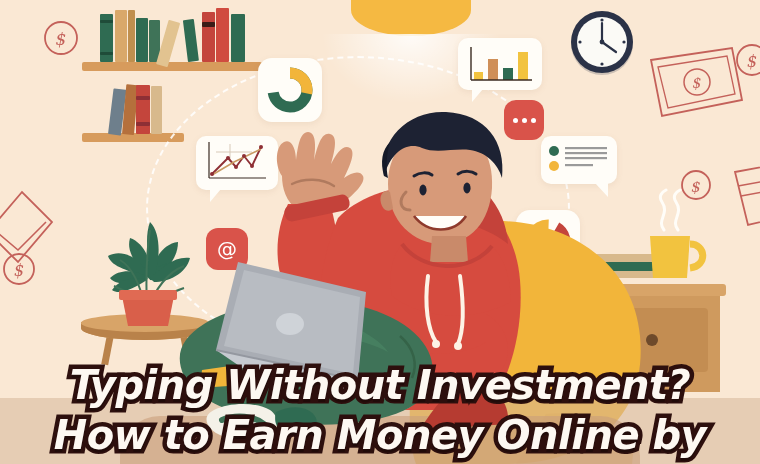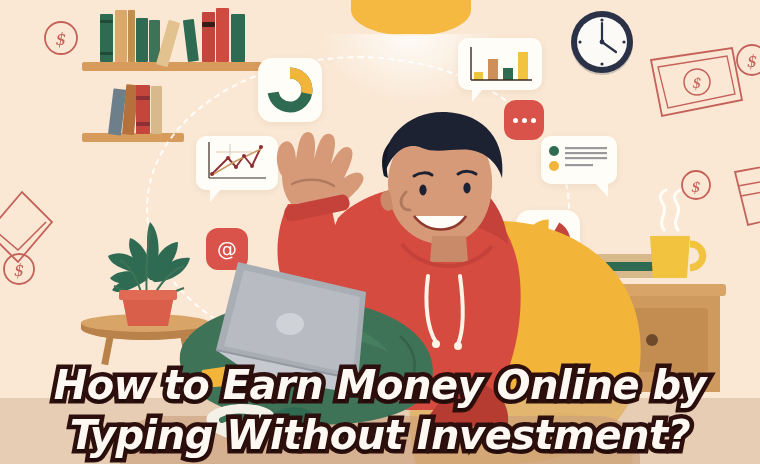--- a/index.html
+++ b/index.html
@@ -389,17 +389,17 @@
              C 74 364 48 358 40 348 C 34 340 36 334 44 330 Z" fill="#f4f1e8"></path>
     <path d="M 52 340 C 66 334 84 336 94 344" fill="none" stroke="#3f7358" stroke-width="6" stroke-linecap="round"></path>
     <path d="M 106 332 C 122 324 140 326 146 338 C 150 348 138 356 124 356
              C 112 356 102 346 106 332 Z" fill="#2f6b52"></path>
   </svg>
 
   <div class="abs" style="left:0;top:398px;width:760px;height:66px;background:#d6b799;opacity:.55;"></div>
   <div class="abs" style="left:120px;top:416px;width:520px;height:48px;background:#c99f7c;opacity:.6;border-radius:40px 40px 0 0;"></div>
 
   <div id="title-block">
+    <span class="title-line">Typing Without Investment?</span>
     <span class="title-line">How to Earn Money Online by</span>
-    <span class="title-line">Typing Without Investment?</span>
   </div>
 
 </div>
 
 </body></html>

